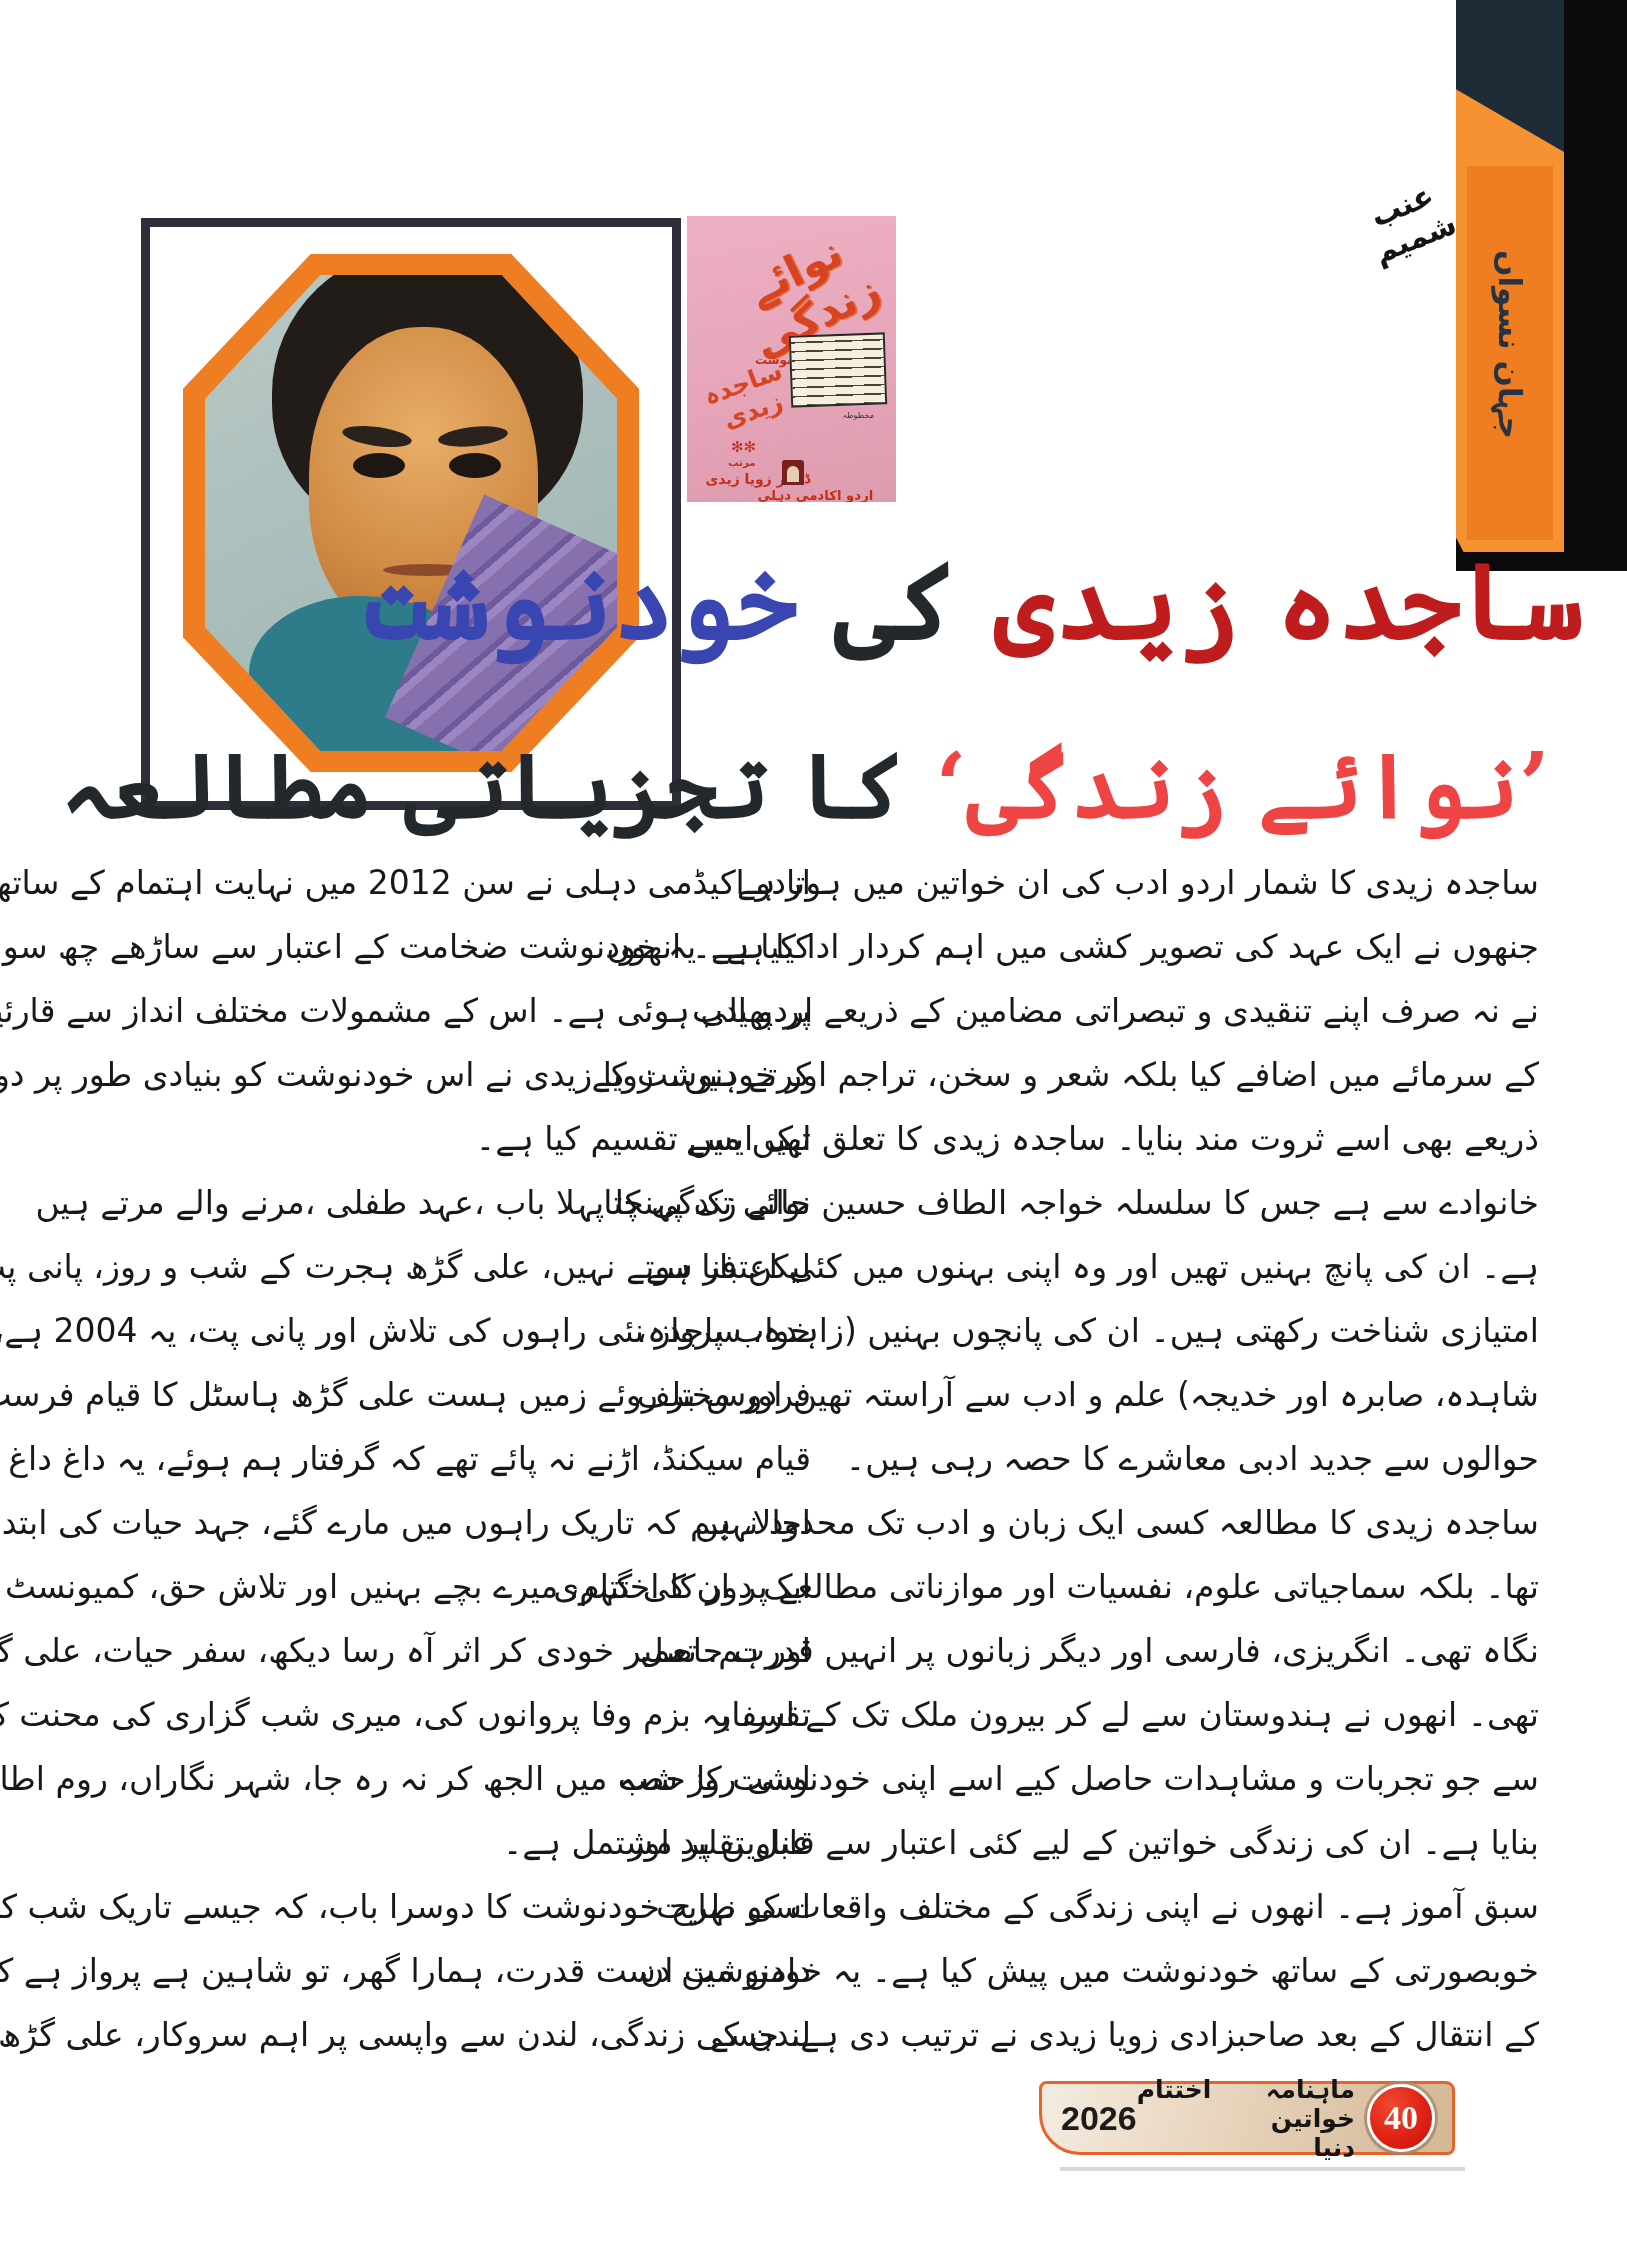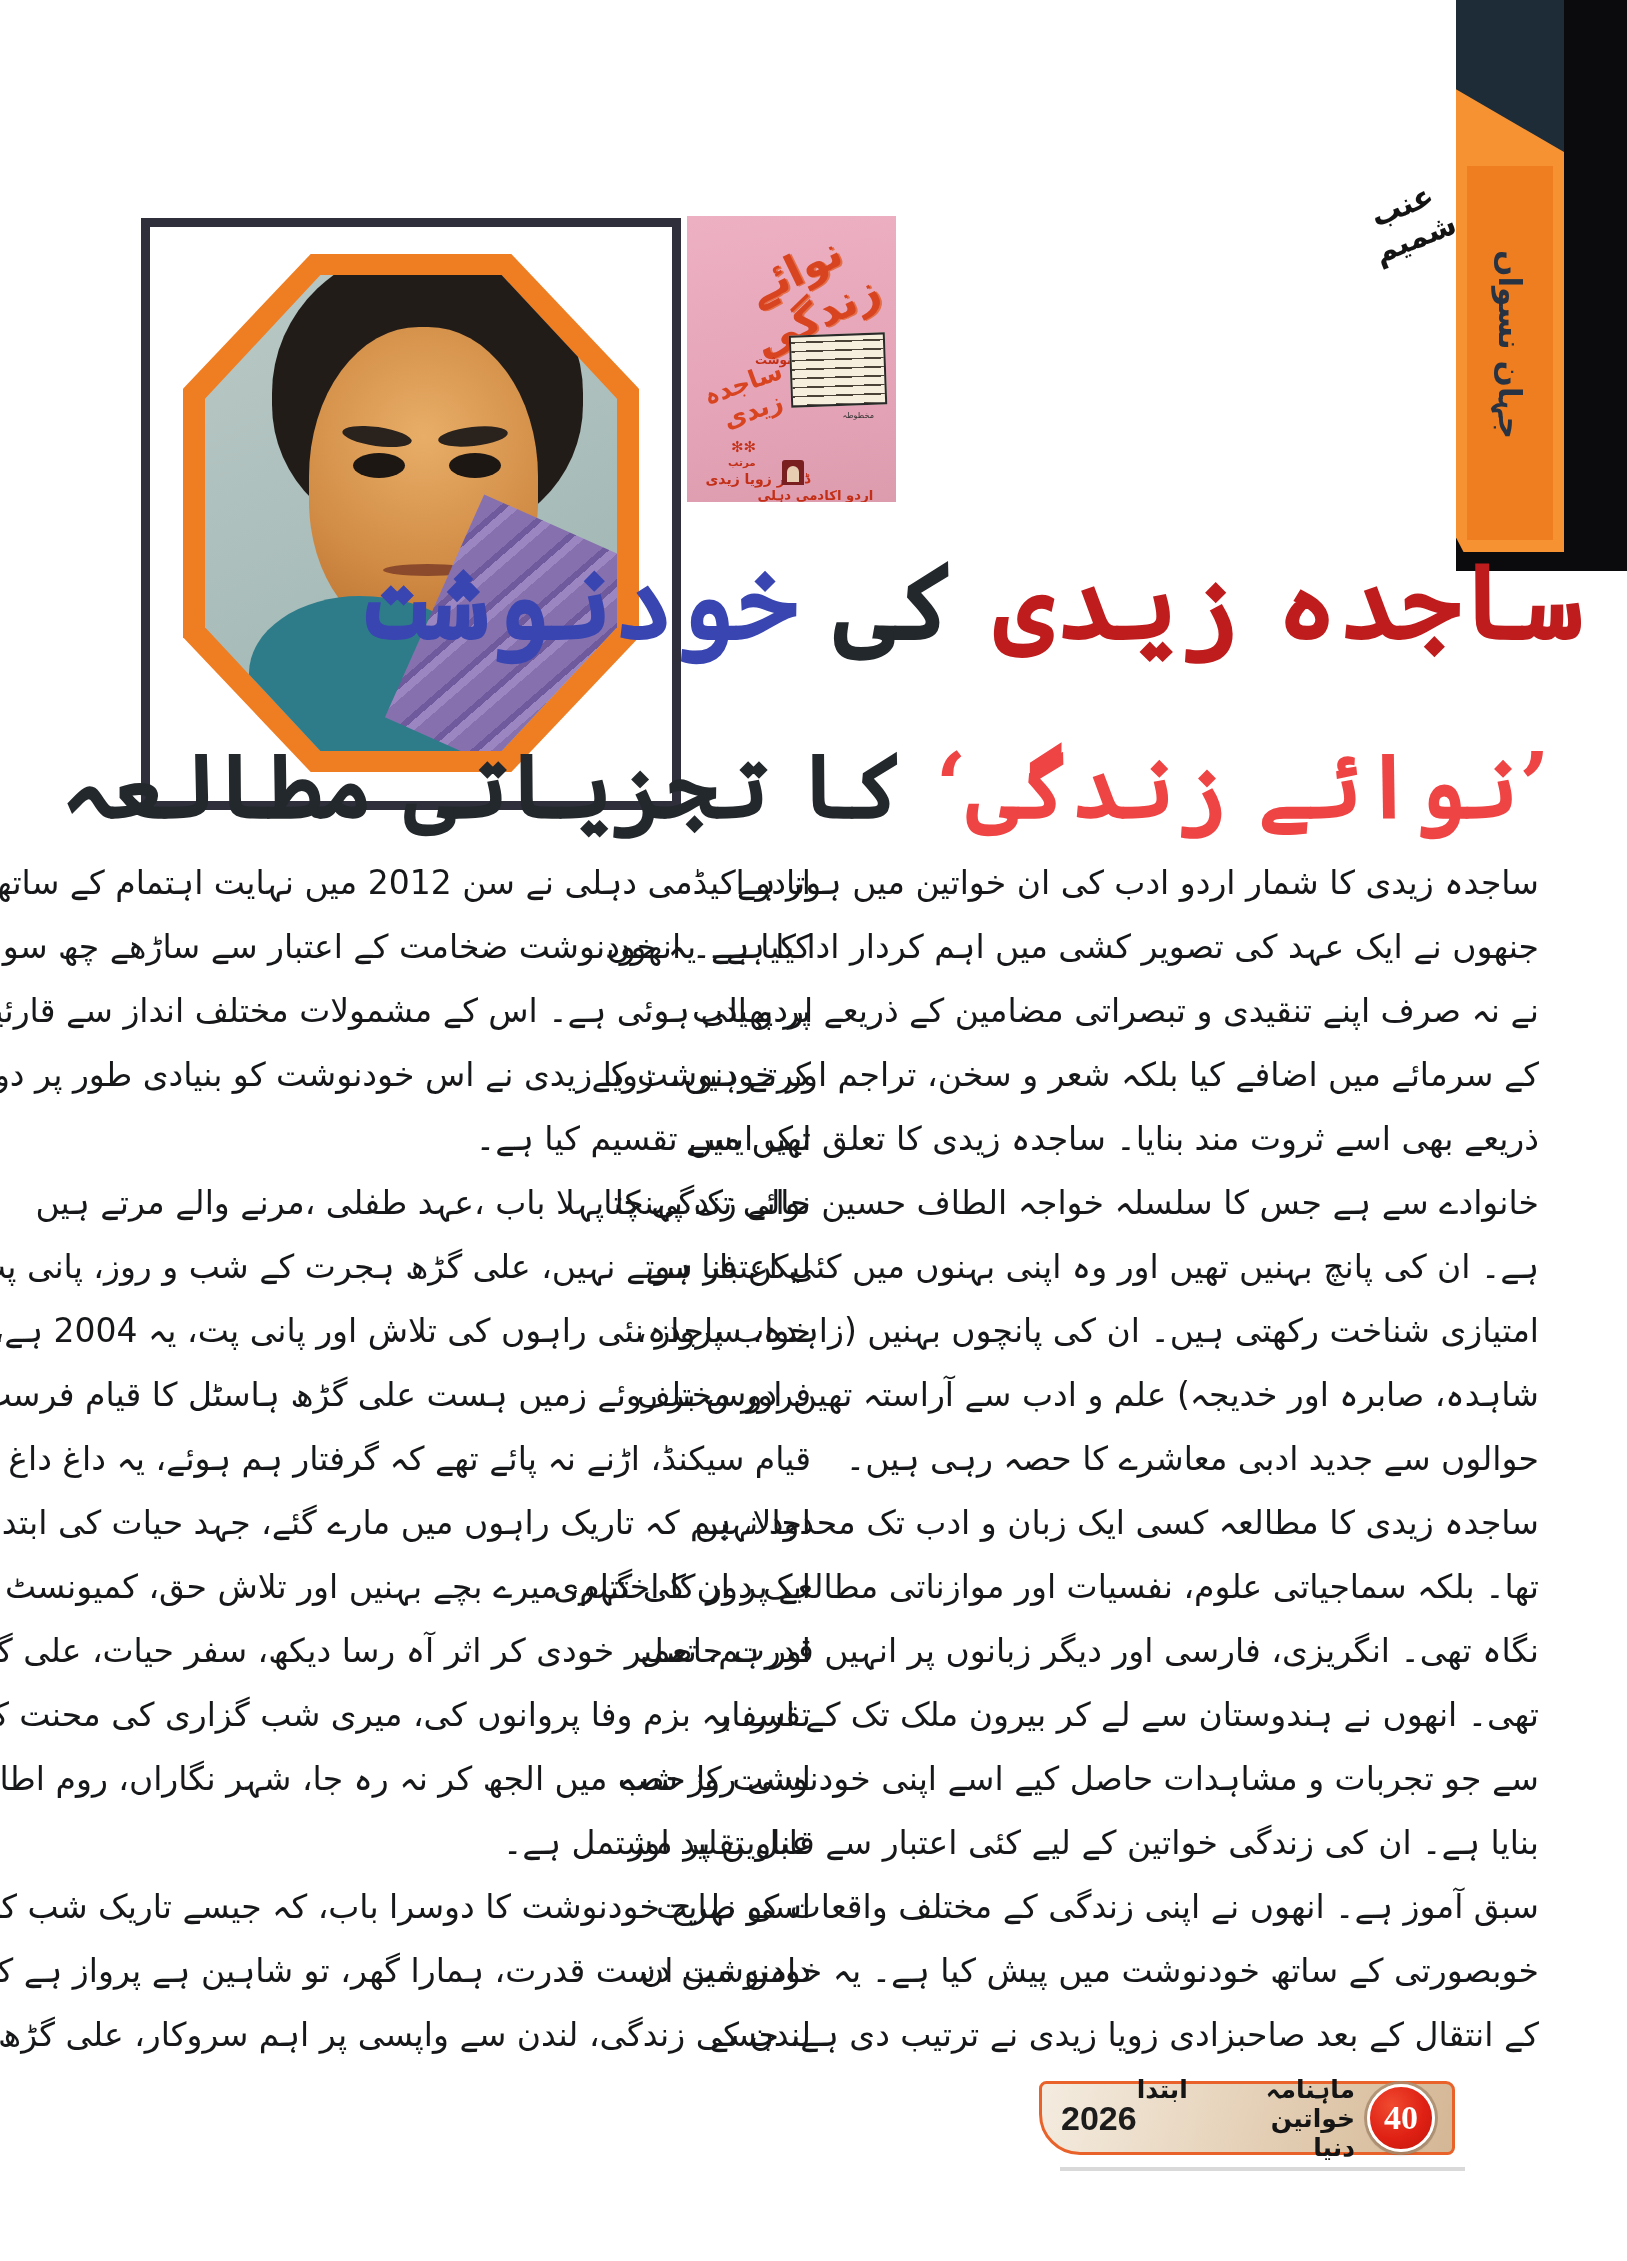--- a/index.html
+++ b/index.html
@@ -194,20 +194,20 @@
       <div class="line">عناوین پر مشتمل ہے۔</div>
       <div class="line">  اسی طرح خودنوشت کا دوسرا باب، کہ جیسے تاریک شب کے</div>
       <div class="line">دامن میں دست قدرت، ہمارا گھر، تو شاہین ہے پرواز ہے کام تیرا،</div>
       <div class="line">لندن کی زندگی، لندن سے واپسی پر اہم سروکار، علی گڑھ یونیورسٹی</div>
     </div>
 
   <div class="footer-bar">
     <span class="f-year">2026</span>
     <span class="f-mag">
       <span>ماہنامہ خواتین دنیا</span>
-      <span>ابتدا</span>
+      <span>اختتام</span>
     </span>
     <span class="f-circle">40</span>
   </div>
   <div class="footer-shadow"></div>
 
 </div>
 
 
 </body></html>

